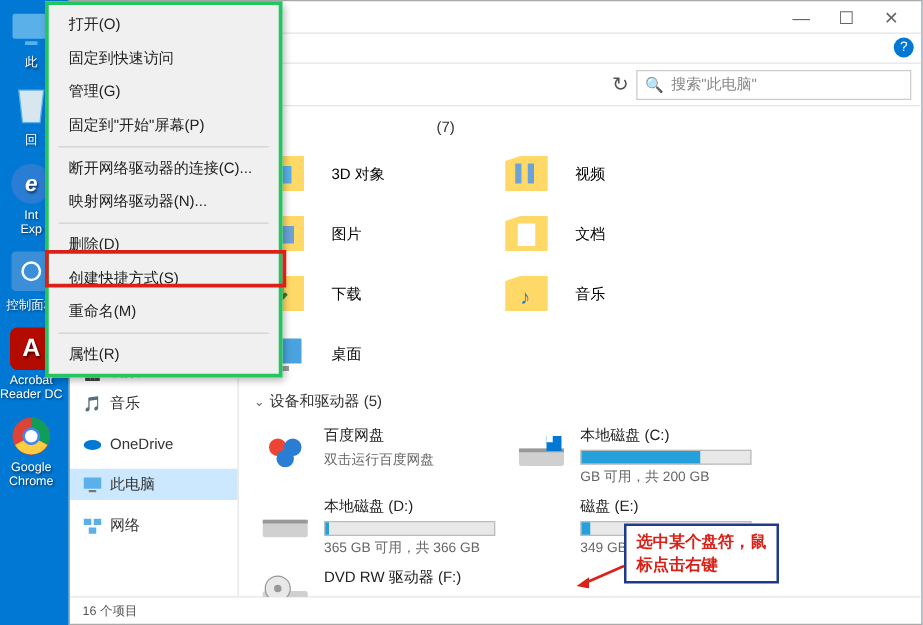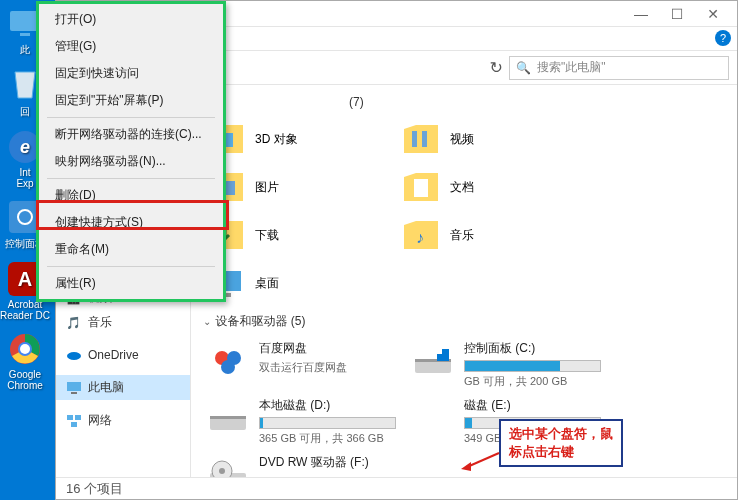--- a/index.html
+++ b/index.html
@@ -28,42 +28,42 @@
 .sidebar { width: 135px; border-right: 1px solid #e5e5e5; padding-top: 200px; font-size: 12px; }
 .sidebar .nav-item { display: flex; align-items: center; gap: 6px; padding: 4px 10px; color: #333; }
 .sidebar .nav-item.selected { background: #cce8ff; }
 .sidebar .nav-ic { width: 16px; height: 16px; display: inline-flex; align-items: center; justify-content: center; }
 
 .content { flex: 1; overflow: auto; padding: 10px 0 0 8px; position: relative; }
 .section-hdr { font-size: 12px; color: #333; padding: 6px 4px; display: flex; align-items: center; gap: 4px; }
 .section-hdr .chev { color: #666; font-size: 10px; }
 
 .folder-grid { display: flex; flex-wrap: wrap; }
-.folder-item { width: 195px; display: flex; align-items: center; gap: 10px; padding: 6px 8px; font-size: 12px; text-align: center; }
+.folder-item { width: 195px; display: flex; align-items: center; gap: 20px; padding: 6px 8px; font-size: 12px; text-align: center; }
 .folder-ic { width: 38px; height: 36px; display: flex; align-items: center; justify-content: center; position: relative; }
 
 .drive-grid { display: flex; flex-wrap: wrap; }
 .drive-item { width: 205px; padding: 4px 8px; display: flex; gap: 10px; font-size: 11px; align-items: flex-start; }
 .drive-ic { width: 42px; height: 42px; display: flex; align-items: center; justify-content: center; flex-shrink: 0; }
 .drive-info { flex: 1; }
 .drive-name { font-size: 12px; color: #222; margin-bottom: 3px; }
 .drive-sub { color: #666; }
 .drive-bar { height: 12px; background: #e8e8e8; border: 1px solid #bbb; margin: 2px 0; position: relative; }
 .drive-bar-fill { position: absolute; left: 0; top: 0; bottom: 0; background: #26a0da; }
 
 .context-menu { position: absolute; left: -20px; top: 0; width: 190px; background: #f0f0f0; border: 3px solid #22c55e; box-shadow: 2px 3px 6px rgba(0,0,0,0.3); font-size: 12px; z-index: 100; padding: 2px; }
 .cm-item { padding: 5px 14px; color: #222; }
 .cm-sep { height: 1px; background: #d0d0d0; margin: 3px 6px; }
 .cm-highlight { position: absolute; left: -20px; top: 199px; width: 193px; height: 30px; border: 3px solid #d9211a; z-index: 101; pointer-events: none; }
 
 .annotation { position: absolute; left: 308px; top: 334px; z-index: 50; border-radius: 14px; }
 .anno-arrow { position: absolute; left: -40px; top: 30px; }
 .anno-box { border: 2px solid #1f3a8a; background: #fff; padding: 4px 8px; font-size: 13px; color: #d9211a; font-weight: bold; line-height: 1.4; }
 
-.status-bar { height: 22px; border-top: 1px solid #e5e5e5; display: flex; align-items: center; padding: 0 10px; font-size: 13px; color: #555; }
+.status-bar { height: 22px; border-top: 1px solid #e5e5e5; display: flex; align-items: center; padding: 0 10px; font-size: 10px; color: #555; }
 
 svg { display: block; }
 </style>
 </head>
 <body>
 
 <div class="desktop-icons">
   <div class="desktop-icon">
     <div class="ic">
         <svg width="34" height="28">
@@ -292,21 +292,21 @@
         <div class="drive-item">
           <div class="drive-ic">
               <svg width="40" height="32">
                 <rect x="2" y="14" width="36" height="14" fill="#d0d0d0" rx="2"></rect>
                 <rect x="2" y="14" width="36" height="3" fill="#999"></rect>
                 <rect x="24" y="4" width="12" height="12" fill="#0078d4"></rect>
                 <rect x="24" y="4" width="5" height="5" fill="#fff"></rect>
               </svg>
             </div>
           <div class="drive-info">
-              <div class="drive-name">控制面板 (C:)</div>
+              <div class="drive-name">本地磁盘 (C:)</div>
               <div class="drive-bar">
                 <div class="drive-bar-fill" style="width:70%"></div>
               </div>
               <div class="drive-sub">GB 可用，共 200 GB</div>
             </div>
         </div>
         <div class="drive-item">
           <div class="drive-ic">
               <svg width="40" height="32">
                 <rect x="2" y="14" width="36" height="14" fill="#d0d0d0" rx="2"></rect>
@@ -358,22 +358,22 @@
       </div>
     </div>
   </div>
 
   <div class="status-bar">
     <span>16 个项目</span>
   </div>
 
   <div class="context-menu" id="cm">
       <div class="cm-item">打开(O)</div>
+      <div class="cm-item">固定到快速访问</div>
       <div class="cm-item">管理(G)</div>
-      <div class="cm-item">固定到快速访问</div>
       <div class="cm-item">固定到"开始"屏幕(P)</div>
       <div class="cm-sep"></div>
       <div class="cm-item">断开网络驱动器的连接(C)...</div>
       <div class="cm-item">映射网络驱动器(N)...</div>
       <div class="cm-sep"></div>
       <div class="cm-item">删除(D)</div>
       <div class="cm-item">创建快捷方式(S)</div>
       <div class="cm-item">重命名(M)</div>
       <div class="cm-sep"></div>
       <div class="cm-item">属性(R)</div>

